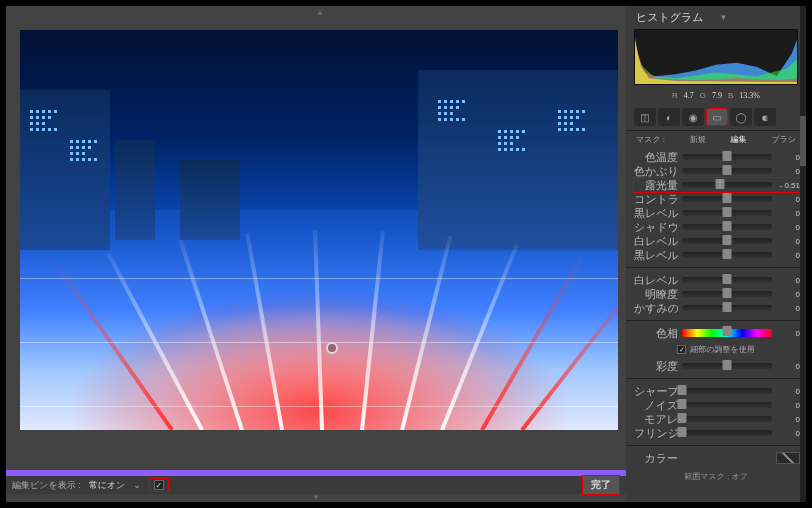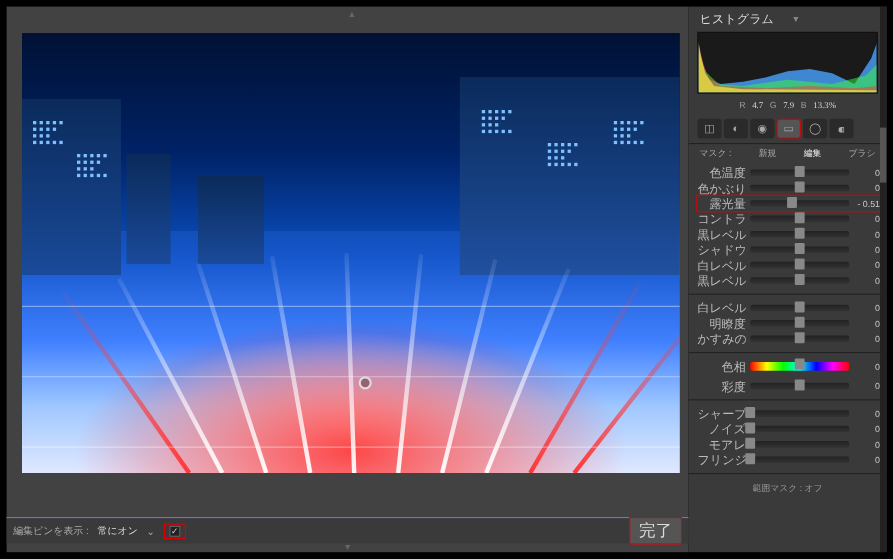--- a/index.html
+++ b/index.html
@@ -22,25 +22,25 @@
 .win { position:absolute; width:3px; height:3px; background:#7fc0ff; box-shadow:
   6px 0 #7fc0ff,12px 0 #7fc0ff,18px 0 #7fc0ff,24px 0 #7fc0ff,
   0 6px #7fc0ff,6px 6px #7fc0ff,12px 6px #7fc0ff,18px 6px #7fc0ff,
   0 12px #7fc0ff,6px 12px #7fc0ff,12px 12px #7fc0ff,
   0 18px #7fc0ff,6px 18px #7fc0ff,12px 18px #7fc0ff,18px 18px #7fc0ff,24px 18px #7fc0ff; }
 .trail { position:absolute; bottom:0; height:200px; width:4px; transform-origin:bottom center; }
 .tw { background:linear-gradient(to top,rgba(255,255,255,0.95),rgba(200,220,255,0.1)); }
 .tr { background:linear-gradient(to top,rgba(255,50,50,0.95),rgba(255,100,100,0.05)); }
 .pin { position:absolute; width:12px; height:12px; border-radius:50%; border:2px solid #ddd; background:rgba(0,0,0,0.3); left:306px; top:312px; }
 .grad-line { position:absolute; left:0; width:100%; border-top:1px solid rgba(255,255,255,0.4); }
-.bottombar { height:24px; display:flex; align-items:center; padding:0 6px; background:#3a3a3a; gap:8px; border-top:1px solid #8b5cf6; }
+.bottombar { height:24px; display:flex; align-items:center; padding:0 6px; background:#3a3a3a; gap:8px; border-top:6px solid #8b5cf6; }
 .bb-label { color:#aaa; font-size:9px; }
 .chk { display:flex; align-items:center; gap:4px; border:1.5px solid #d00; padding:1px 4px; }
 .chkbox { width:10px; height:10px; background:#222; border:1px solid #666; display:flex; align-items:center; justify-content:center; color:#ddd; font-size:8px; }
-.done { margin-left:auto; padding:2px 8px; background:#555; color:#ddd; border:1.5px solid #d00; font-size:15px; }
+.done { margin-left:auto; padding:2px 8px; background:#555; color:#ddd; border:1.5px solid #d00; font-size:10px;font-weight:bold; }
 .panel { width:180px; background:#3a3a3a; display:flex; flex-direction:column; overflow:hidden; position:relative; }
 .phead { display:flex; justify-content:flex-start; align-items:center; padding:4px 10px; color:#ddd; font-size:11px; gap:16px; }
 .tri { font-size:8px; color:#888; }
 .histo { height:56px; margin:0 8px 4px 8px; background:#1a1a1a; position:relative; border:1px solid #111; }
 .hsvg { width:100%; height:100%; }
 .hinfo { display:flex; justify-content:center; gap:6px; font-size:8px; color:#999; padding:2px 0 4px; }
 .hinfo span.v { color:#ddd;font-family:Liberation Serif, serif; }
 .origcb { display:flex; align-items:center; gap:4px; padding:3px 10px; font-size:8px; color:#999; border-bottom:1px solid #222; }
 .origcb .sq { width:8px; height:8px; border:1px solid #777; }
 .tools { display:flex; gap:2px; padding:4px 8px; align-items:center; border-bottom:1px solid #222; }
@@ -235,20 +235,24 @@
     <div class="sep"></div>
     <div class="sliders">
       <div class="srow">
         <div class="slabel">色相</div>
         <div class="strack hue">
             <div class="sthumb" style="left:50%"></div>
           </div>
         <div class="sval">0</div>
       </div>
     </div>
+    <div class="localchk">
+      <div class="cb">✓</div>
+      <span>細部の調整を使用</span>
+    </div>
     <div class="sliders">
       <div class="srow">
         <div class="slabel">彩度</div>
         <div class="strack">
             <div class="sthumb" style="left:50%"></div>
           </div>
         <div class="sval">0</div>
       </div>
     </div>
     <div class="sep"></div>
@@ -276,19 +280,26 @@
         </div>
         <div class="srow">
           <div class="slabel">フリンジ軽減</div>
           <div class="strack">
             <div class="sthumb" style="left:0%"></div>
           </div>
           <div class="sval">0</div>
         </div>
       </div>
     <div class="sep"></div>
+    <div class="sliders">
+      <div class="srow">
+        <div class="slabel">カラー</div>
+        <div style="flex:1"></div>
+        <div class="colorsw"></div>
+      </div>
+    </div>
     <div class="rangemask">範囲マスク : オフ</div>
 
     <div class="rscroll">
         <div class="rthumb"></div>
       </div>
   </div>
 </div>
 
 </body></html>

